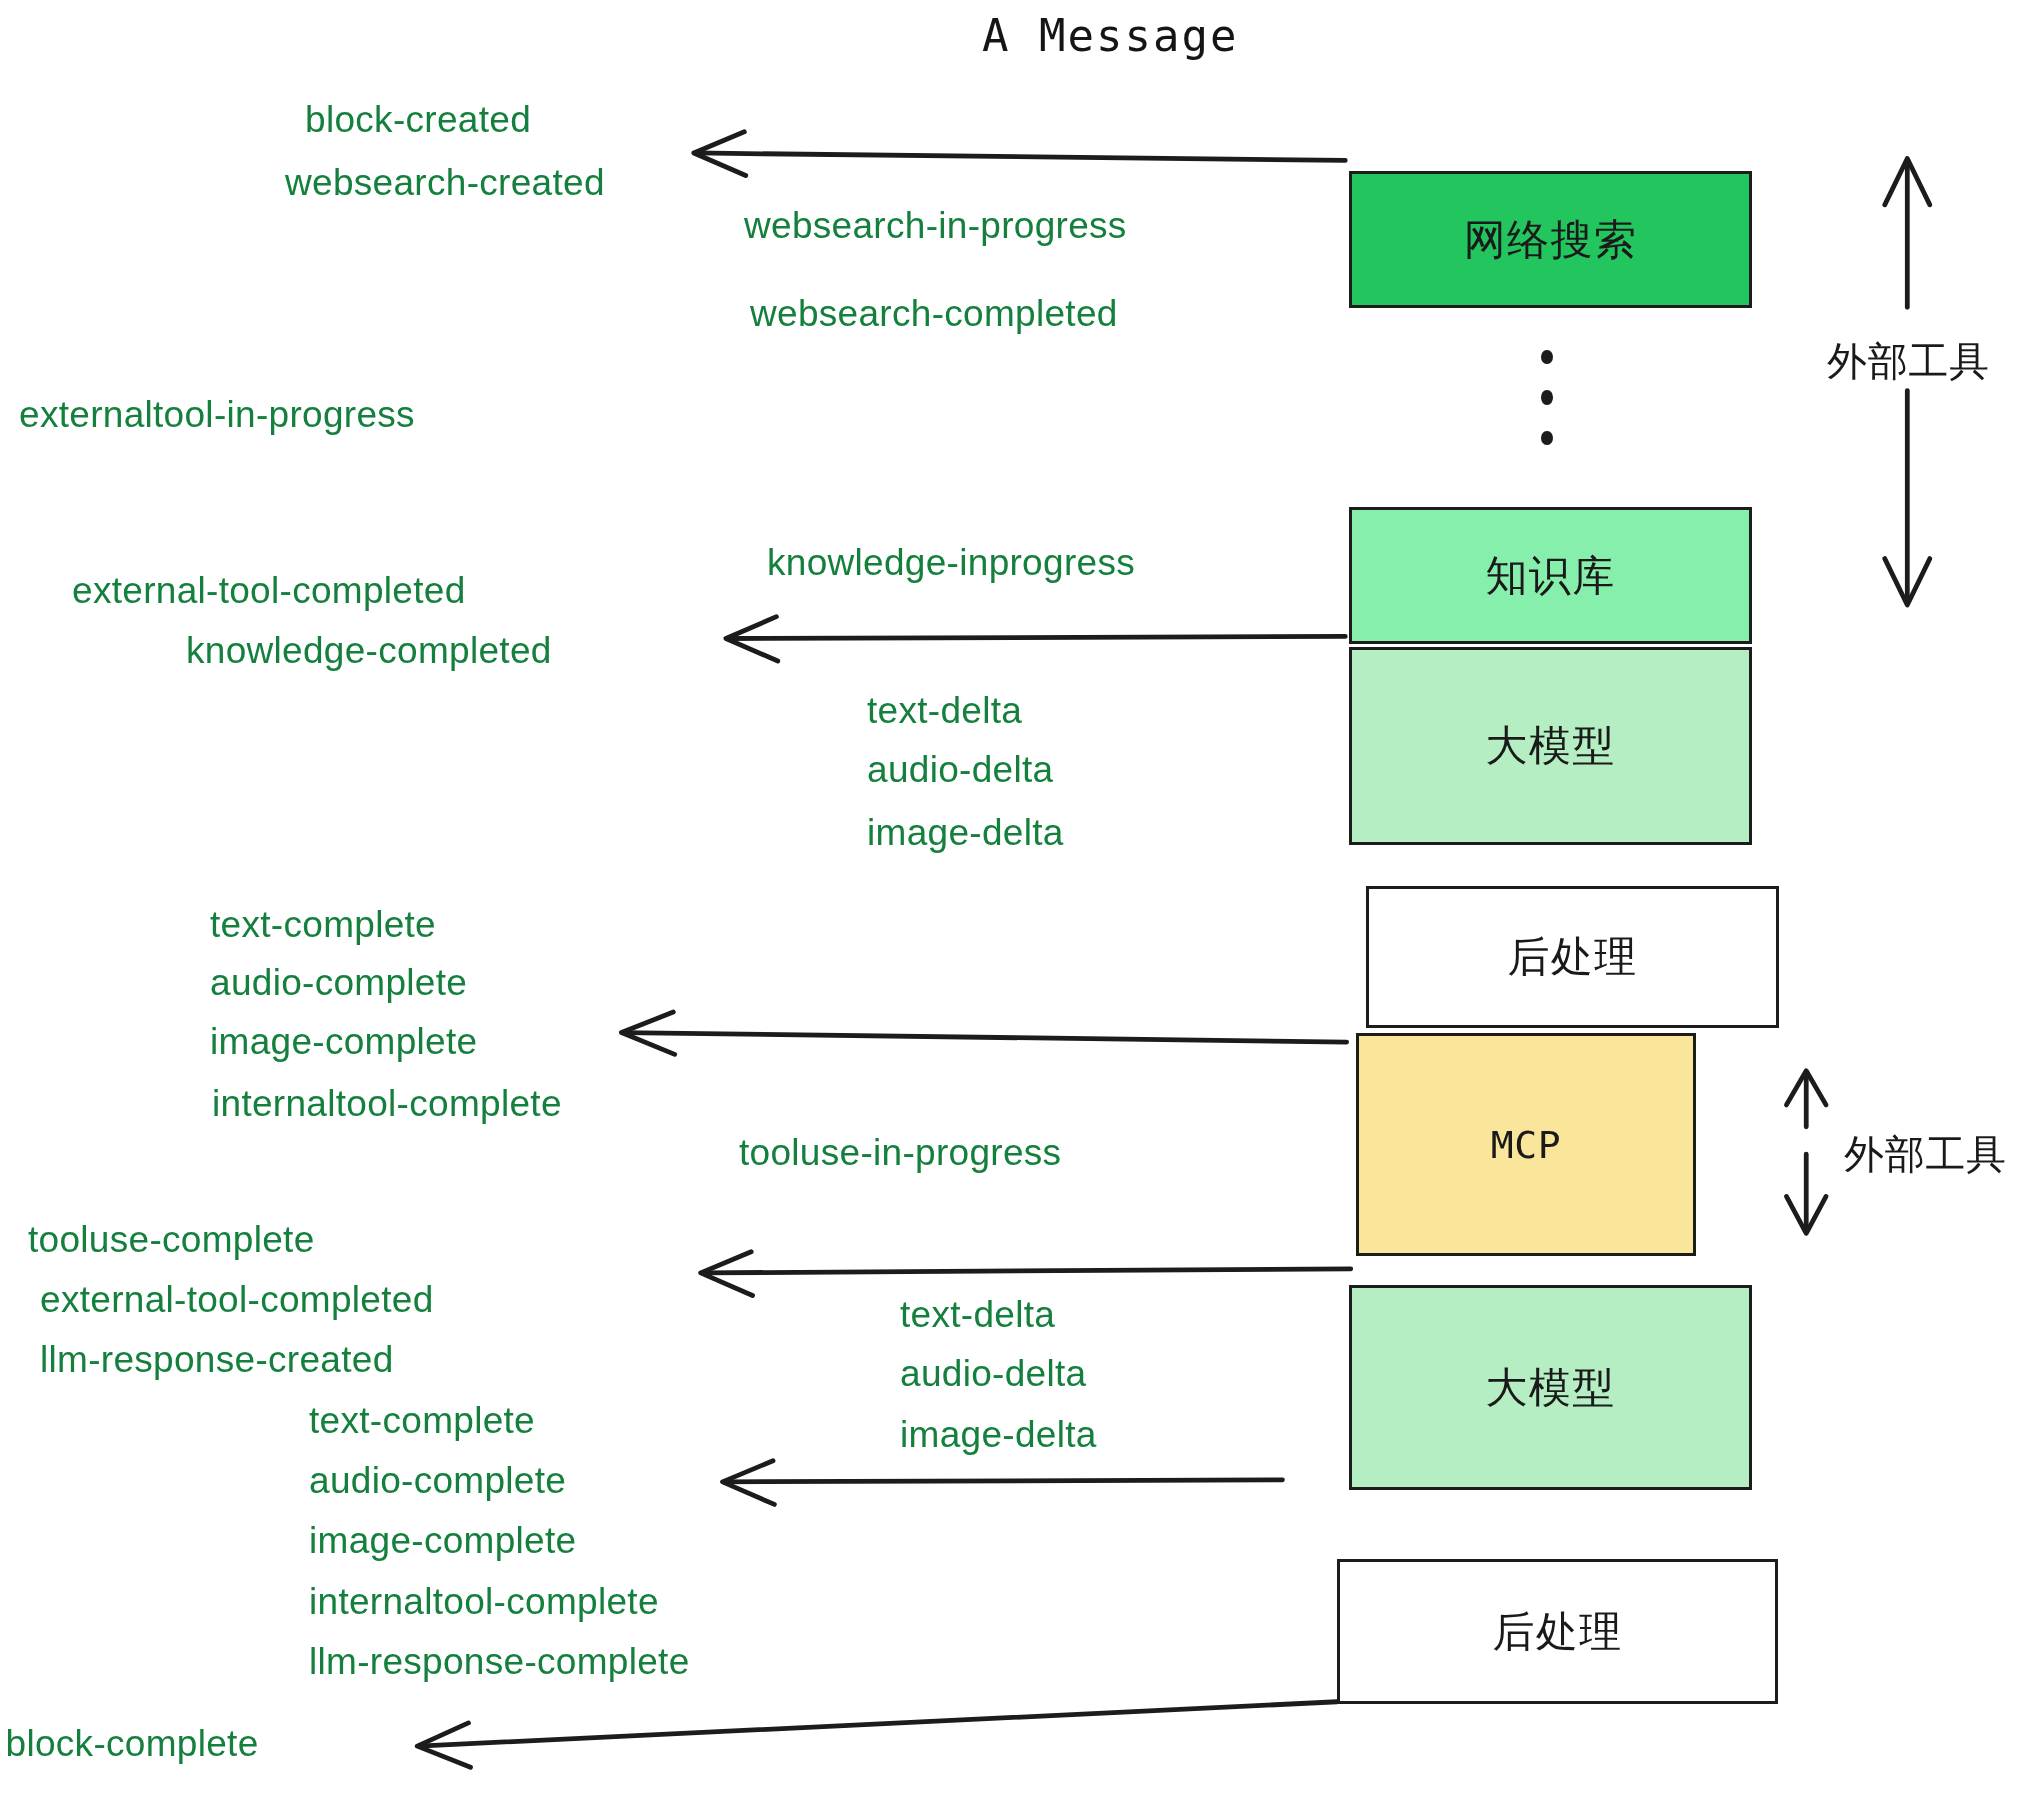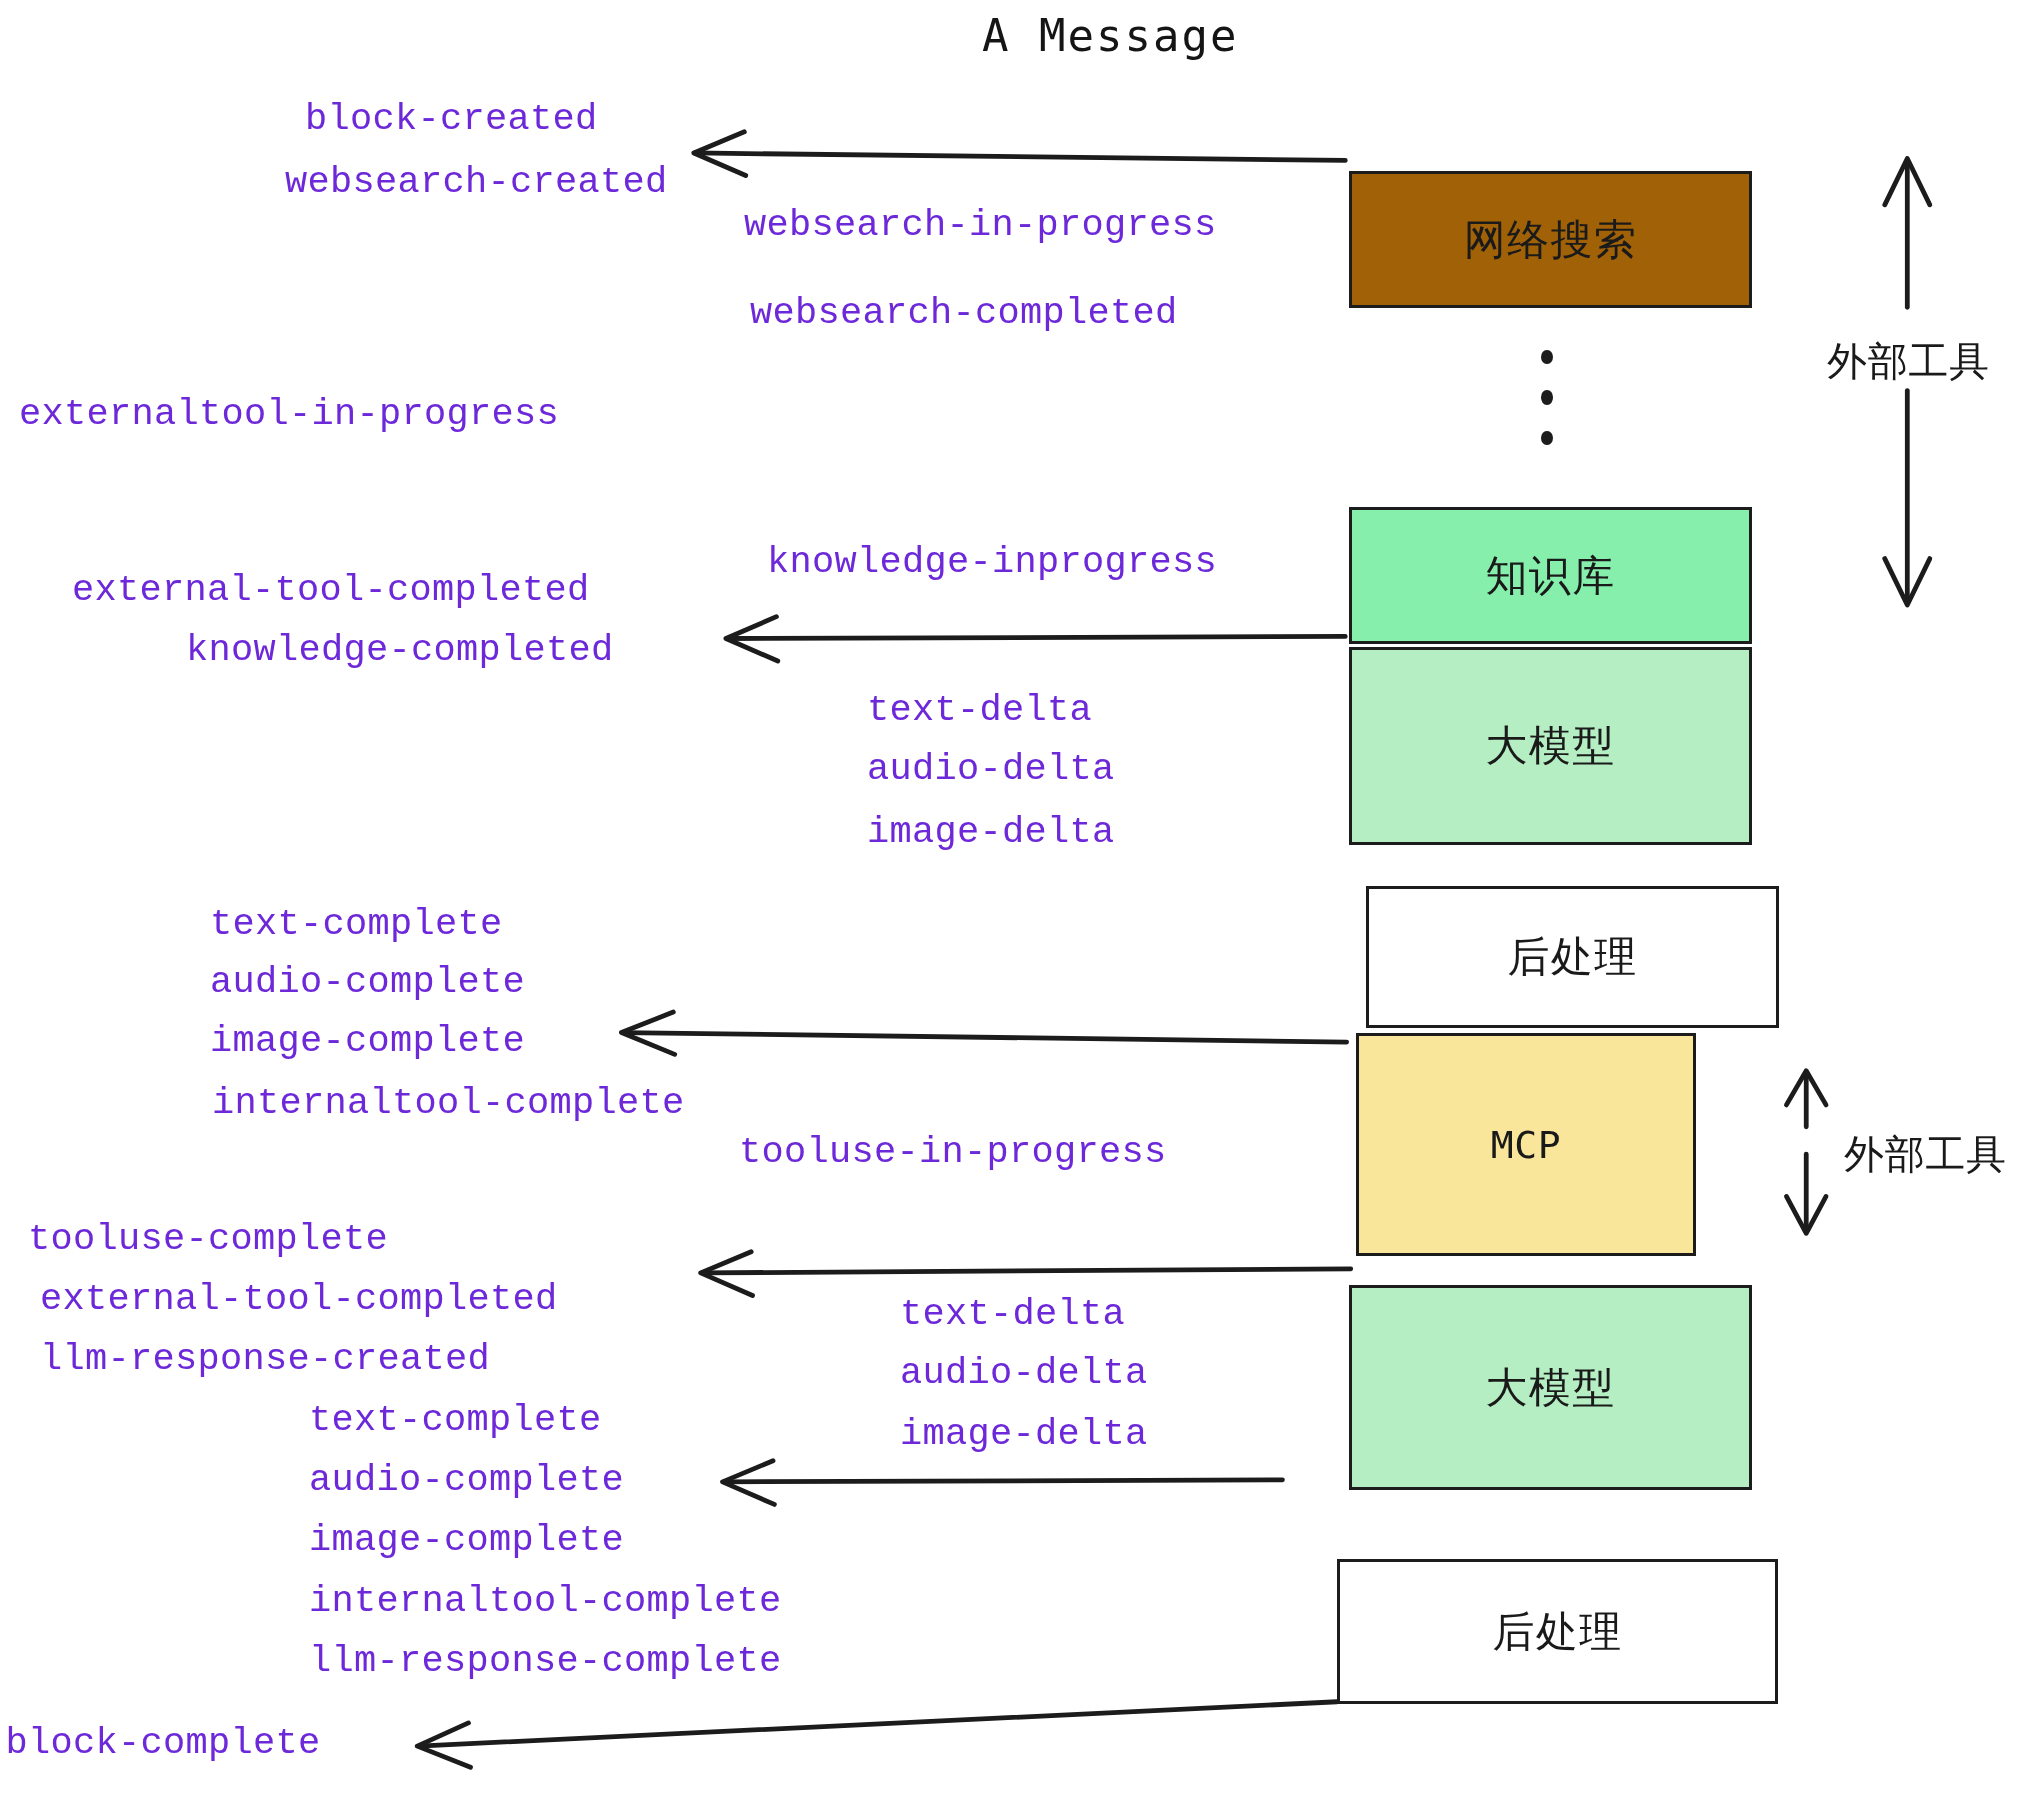--- a/index.html
+++ b/index.html
@@ -11,24 +11,24 @@
     position: relative;
     width: 2035px;
     height: 1796px;
     background: #ffffff;
     font-family: "DejaVu Sans Mono", monospace;
     overflow: hidden;
   }
   
   .evt {
     position: absolute;
-    font-family: Liberation Mono, monospace;
+    font-family: Liberation Sans, sans-serif;
     font-size: 37px;
     letter-spacing: 0.3px;
-    color: #6d28d9;
+    color: #15803d;
     white-space: nowrap;
     line-height: 1;
   }
   .title {
     position: absolute;
     font-family: "DejaVu Sans Mono", monospace;
     font-size: 44px;
     letter-spacing: 2px;
     color: #151515;
     white-space: nowrap;
@@ -169,21 +169,21 @@
   <div class="evt" style="left:900px; top:1296px;">text-delta</div>
   <div class="evt" style="left:900px; top:1355px;">audio-delta</div>
   <div class="evt" style="left:900px; top:1416px;">image-delta</div>
   <div class="evt" style="left:309px;  top:1402px;">text-complete</div>
   <div class="evt" style="left:309px;  top:1462px;">audio-complete</div>
   <div class="evt" style="left:309px;  top:1522px;">image-complete</div>
   <div class="evt" style="left:309px;  top:1583px;">internaltool-complete</div>
   <div class="evt" style="left:309px;  top:1643px;">llm-response-complete</div>
   <div class="evt" style="left:5.5px;    top:1725px;">block-complete</div>
 
-  <div class="node" style="left:1349px; top:171px;  width:403px; height:137px; background:#a16207;">
+  <div class="node" style="left:1349px; top:171px;  width:403px; height:137px; background:#22c55e;">
     <span class="node-label">网络搜索</span>
   </div>
 
   <div class="node" style="left:1349px; top:507px;  width:403px; height:137px; background:#86efac;">
     <span class="node-label">知识库</span>
   </div>
 
   <div class="node" style="left:1349px; top:647px;  width:403px; height:198px; background:#B4EEC2;">
     <span class="node-label">大模型</span>
   </div>

